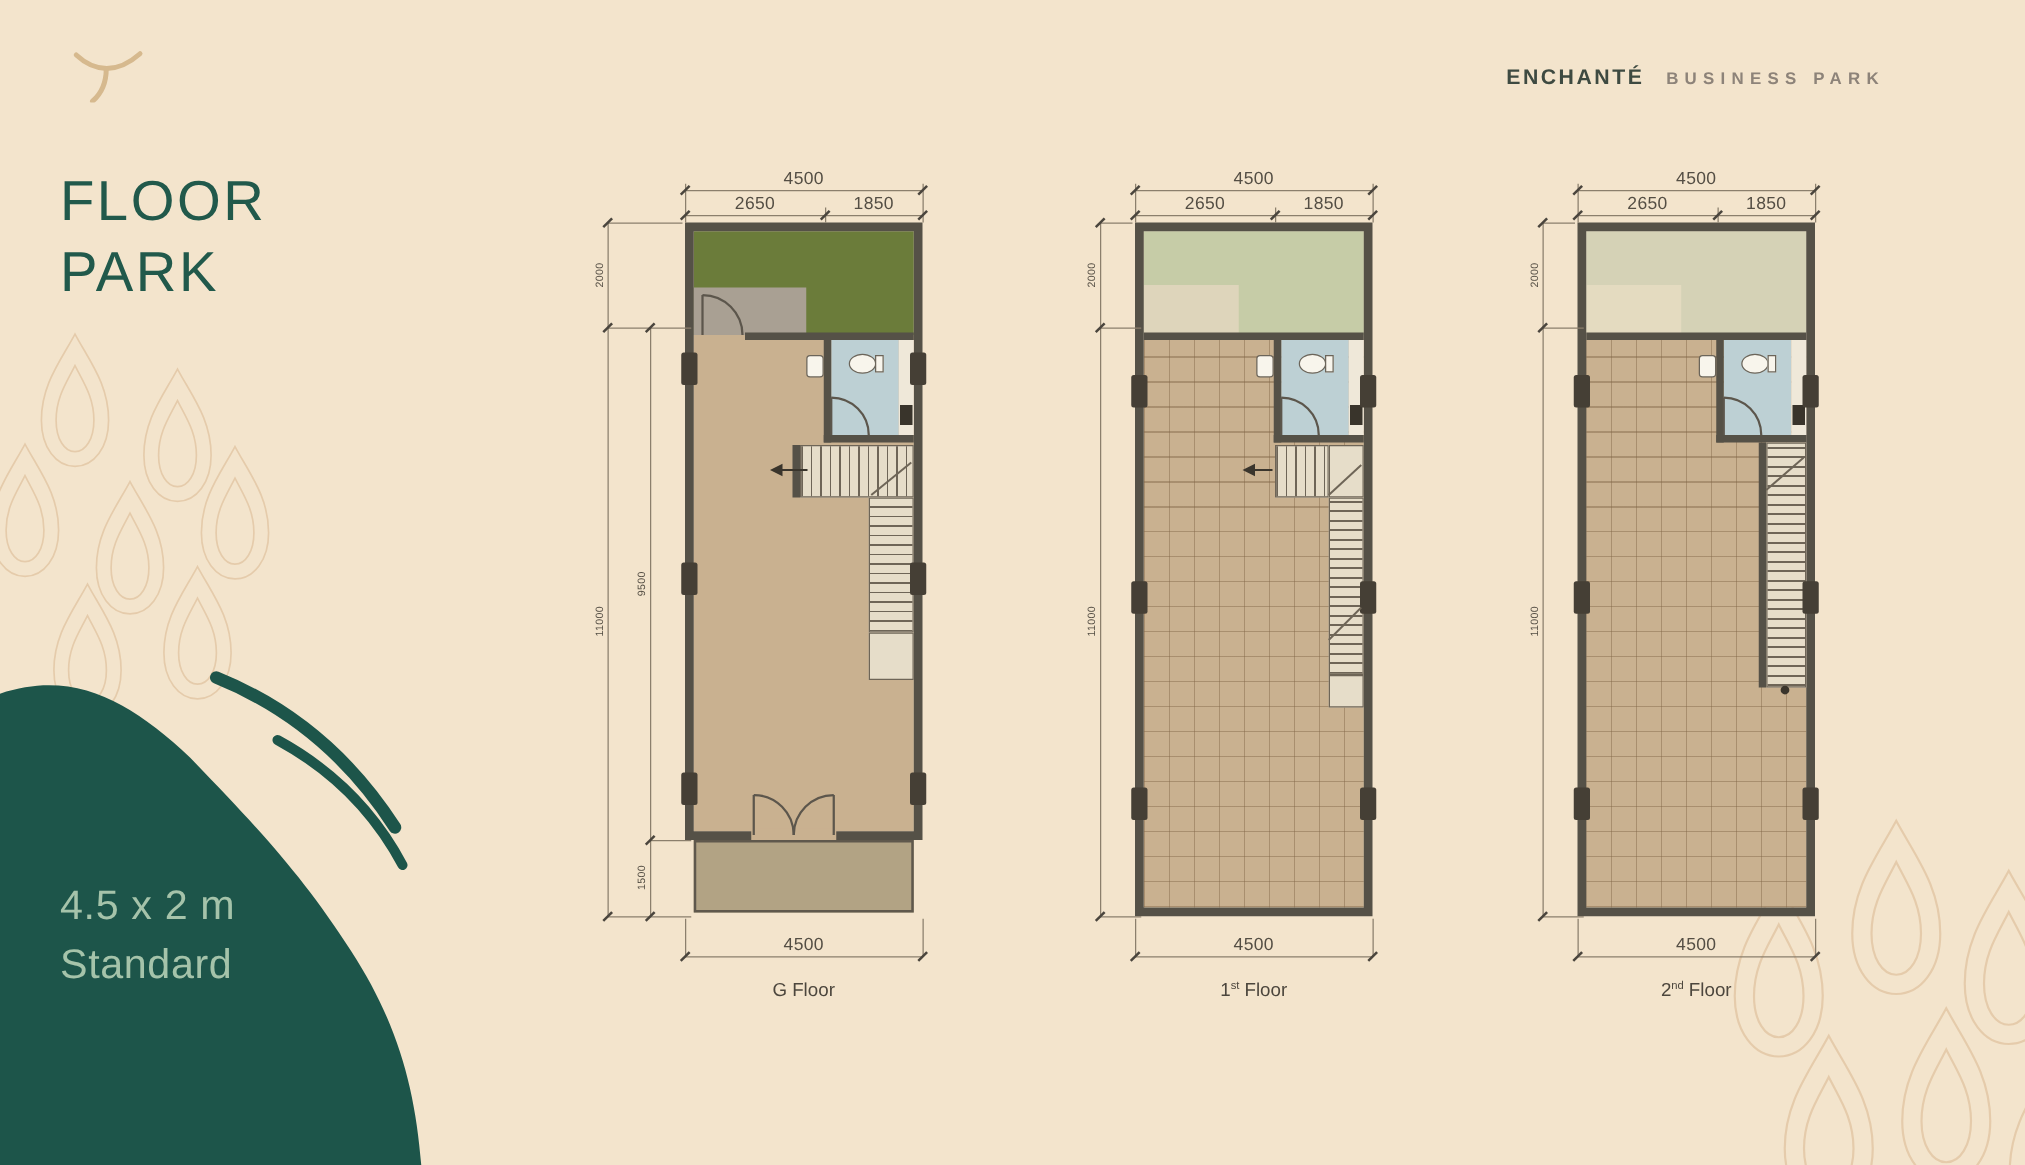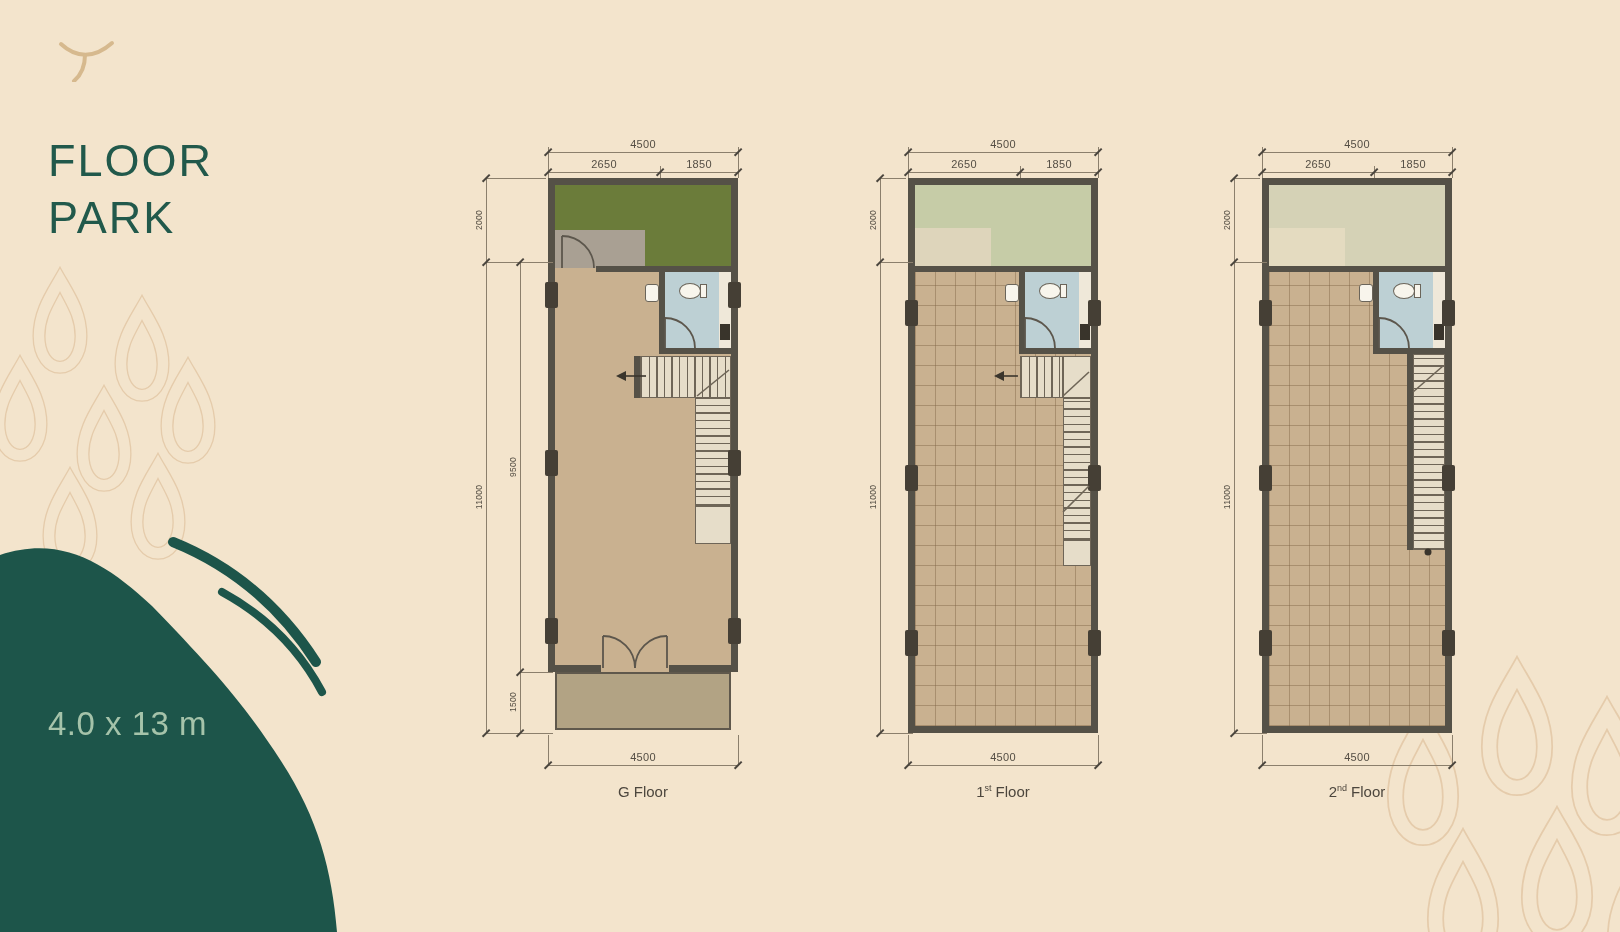--- a/index.html
+++ b/index.html
@@ -20,21 +20,21 @@
     background-image:repeating-linear-gradient(90deg,#6e6557 0 1.4px,transparent 1.4px 7.6px);}
   .treads-v{position:absolute;z-index:5;background-color:#e6ddc9;border:1.6px solid #6e6557;box-sizing:border-box;
     background-image:repeating-linear-gradient(0deg,#6e6557 0 1.4px,transparent 1.4px 7.6px);}
   .landing{position:absolute;z-index:5;background:#e6ddc9;border:1.6px solid #6e6557;box-sizing:border-box;}
   .fixture{position:absolute;background:#f8f5ec;border:1.2px solid #6b655a;z-index:6;box-sizing:border-box;}
   
   .dimh{position:absolute;height:1px;background:#8b7f6c;z-index:7;}
   .dimv{position:absolute;width:1px;background:#8b7f6c;z-index:7;}
   .tick{position:absolute;width:10px;height:1.6px;background:#4a453d;z-index:8;
         transform:translate(-50%,-50%) rotate(-45deg);}
-  .dlab{position:absolute;font-size:11px;color:#544e44;z-index:8;white-space:nowrap;
+  .dlab{position:absolute;font-size:14px;color:#544e44;z-index:8;white-space:nowrap;
         transform:translate(-50%,-100%);letter-spacing:.3px;}
   .dlabv{position:absolute;font-size:8.5px;color:#544e44;z-index:8;white-space:nowrap;
         transform:translate(-50%,-50%) rotate(-90deg);letter-spacing:.3px;}
   .floorlabel{position:absolute;width:120px;text-align:center;font-size:15px;color:#4c463d;
         font-weight:500;z-index:8;}
   .floorlabel sup{font-size:9px;}
   .floorlabel .word{margin-left:4px;}
   
   .pagetitle{position:absolute;left:48px;top:132px;font-size:45px;line-height:57px;color:#21594b;
         letter-spacing:2px;font-weight:400;z-index:9;}
@@ -105,20 +105,24 @@
   <svg class="abs" style="left:58px;top:36px;z-index:9" width="58" height="46" viewBox="0 0 58 46">
     <path d="M3,8 C18,22 36,23 54,7" fill="none" stroke="#d6b98e" stroke-width="4" stroke-linecap="round"></path>
     <path d="M27,19 C27,30 23,39 16,45" fill="none" stroke="#d6b98e" stroke-width="4" stroke-linecap="round"></path>
   </svg>
 
   <div class="pagetitle">
     <div>FLOOR</div>
     <div>PARK</div>
   </div>
 
+  <div class="brandrow">
+    <span class="brandname">ENCHANTÉ</span>
+    <span class="brandsuffix">BUSINESS PARK</span>
+  </div>
 
   <div class="region" style="left:555px;top:185px;width:176px;height:83px;background:#6b7c3a"></div>
   <div class="region" style="left:555px;top:230px;width:90px;height:38px;background:#a9a093"></div>
   <div class="region" style="left:555px;top:268px;width:176px;height:397px;background:#c9b190"></div>
   <div class="wall" style="left:596px;top:266px;width:135px;height:6px"></div>
   <div class="region" style="left:665px;top:272px;width:54px;height:76px;background:#bdd0d4;z-index:4"></div>
   <div class="region" style="left:719px;top:272px;width:12px;height:76px;background:#efe8d9;z-index:4"></div>
   <div class="region" style="left:720px;top:324px;width:10px;height:16px;background:#39342b;z-index:5"></div>
   <div class="wall" style="left:659px;top:272px;width:6px;height:82px"></div>
   <div class="wall" style="left:659px;top:348px;width:72px;height:6px"></div>
@@ -327,16 +331,17 @@
     </g>
   </svg>
 
   <svg class="blob" width="400" height="412" viewBox="0 0 400 412">
     <path d="M0,35 C60,15 105,42 152,86 C210,146 243,182 281,241 C318,298 332,350 337,412 L0,412 Z" fill="#1d554a"></path>
     <path d="M173,22 Q262,58 316,142" fill="none" stroke="#1d554a" stroke-width="10" stroke-linecap="round"></path>
     <path d="M222,72 Q288,108 322,172" fill="none" stroke="#1d554a" stroke-width="8" stroke-linecap="round"></path>
   </svg>
 
   <div class="badge">
-    <div>4.0 x 13 m</div>
+    <div>4.5 x 2 m</div>
+    <div>Standard</div>
   </div>
 
 </div>
 
 </body></html>

